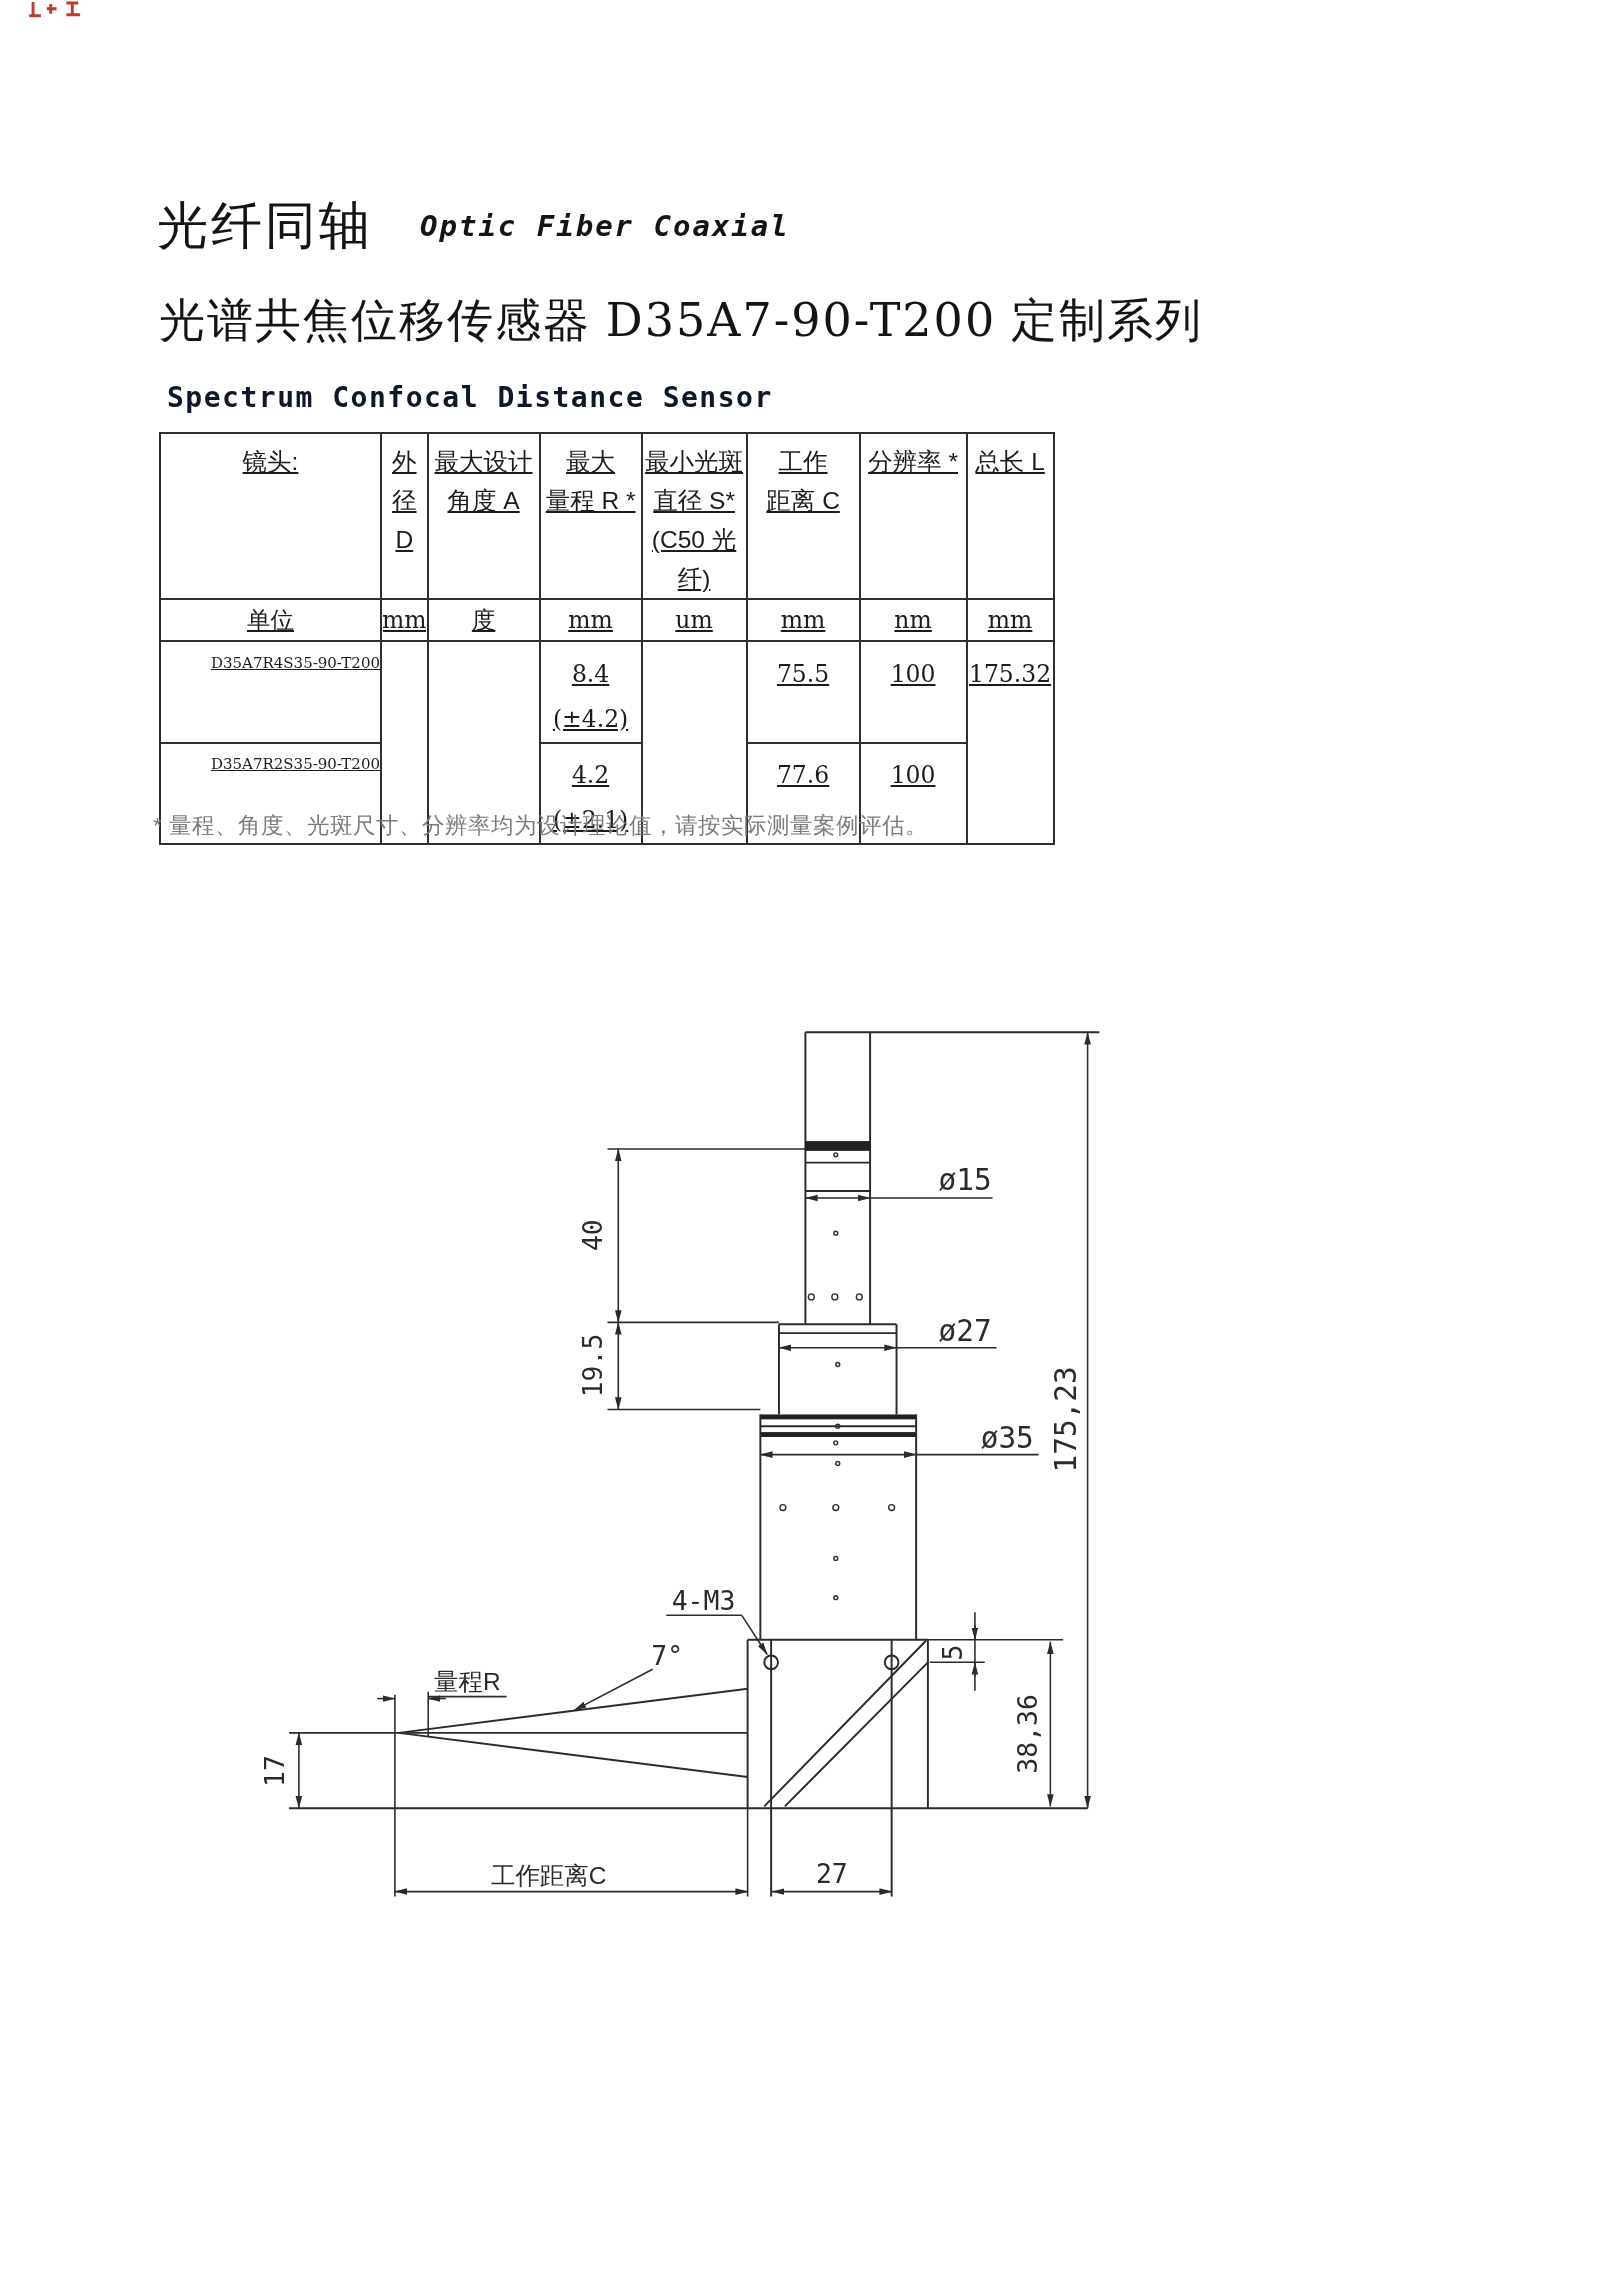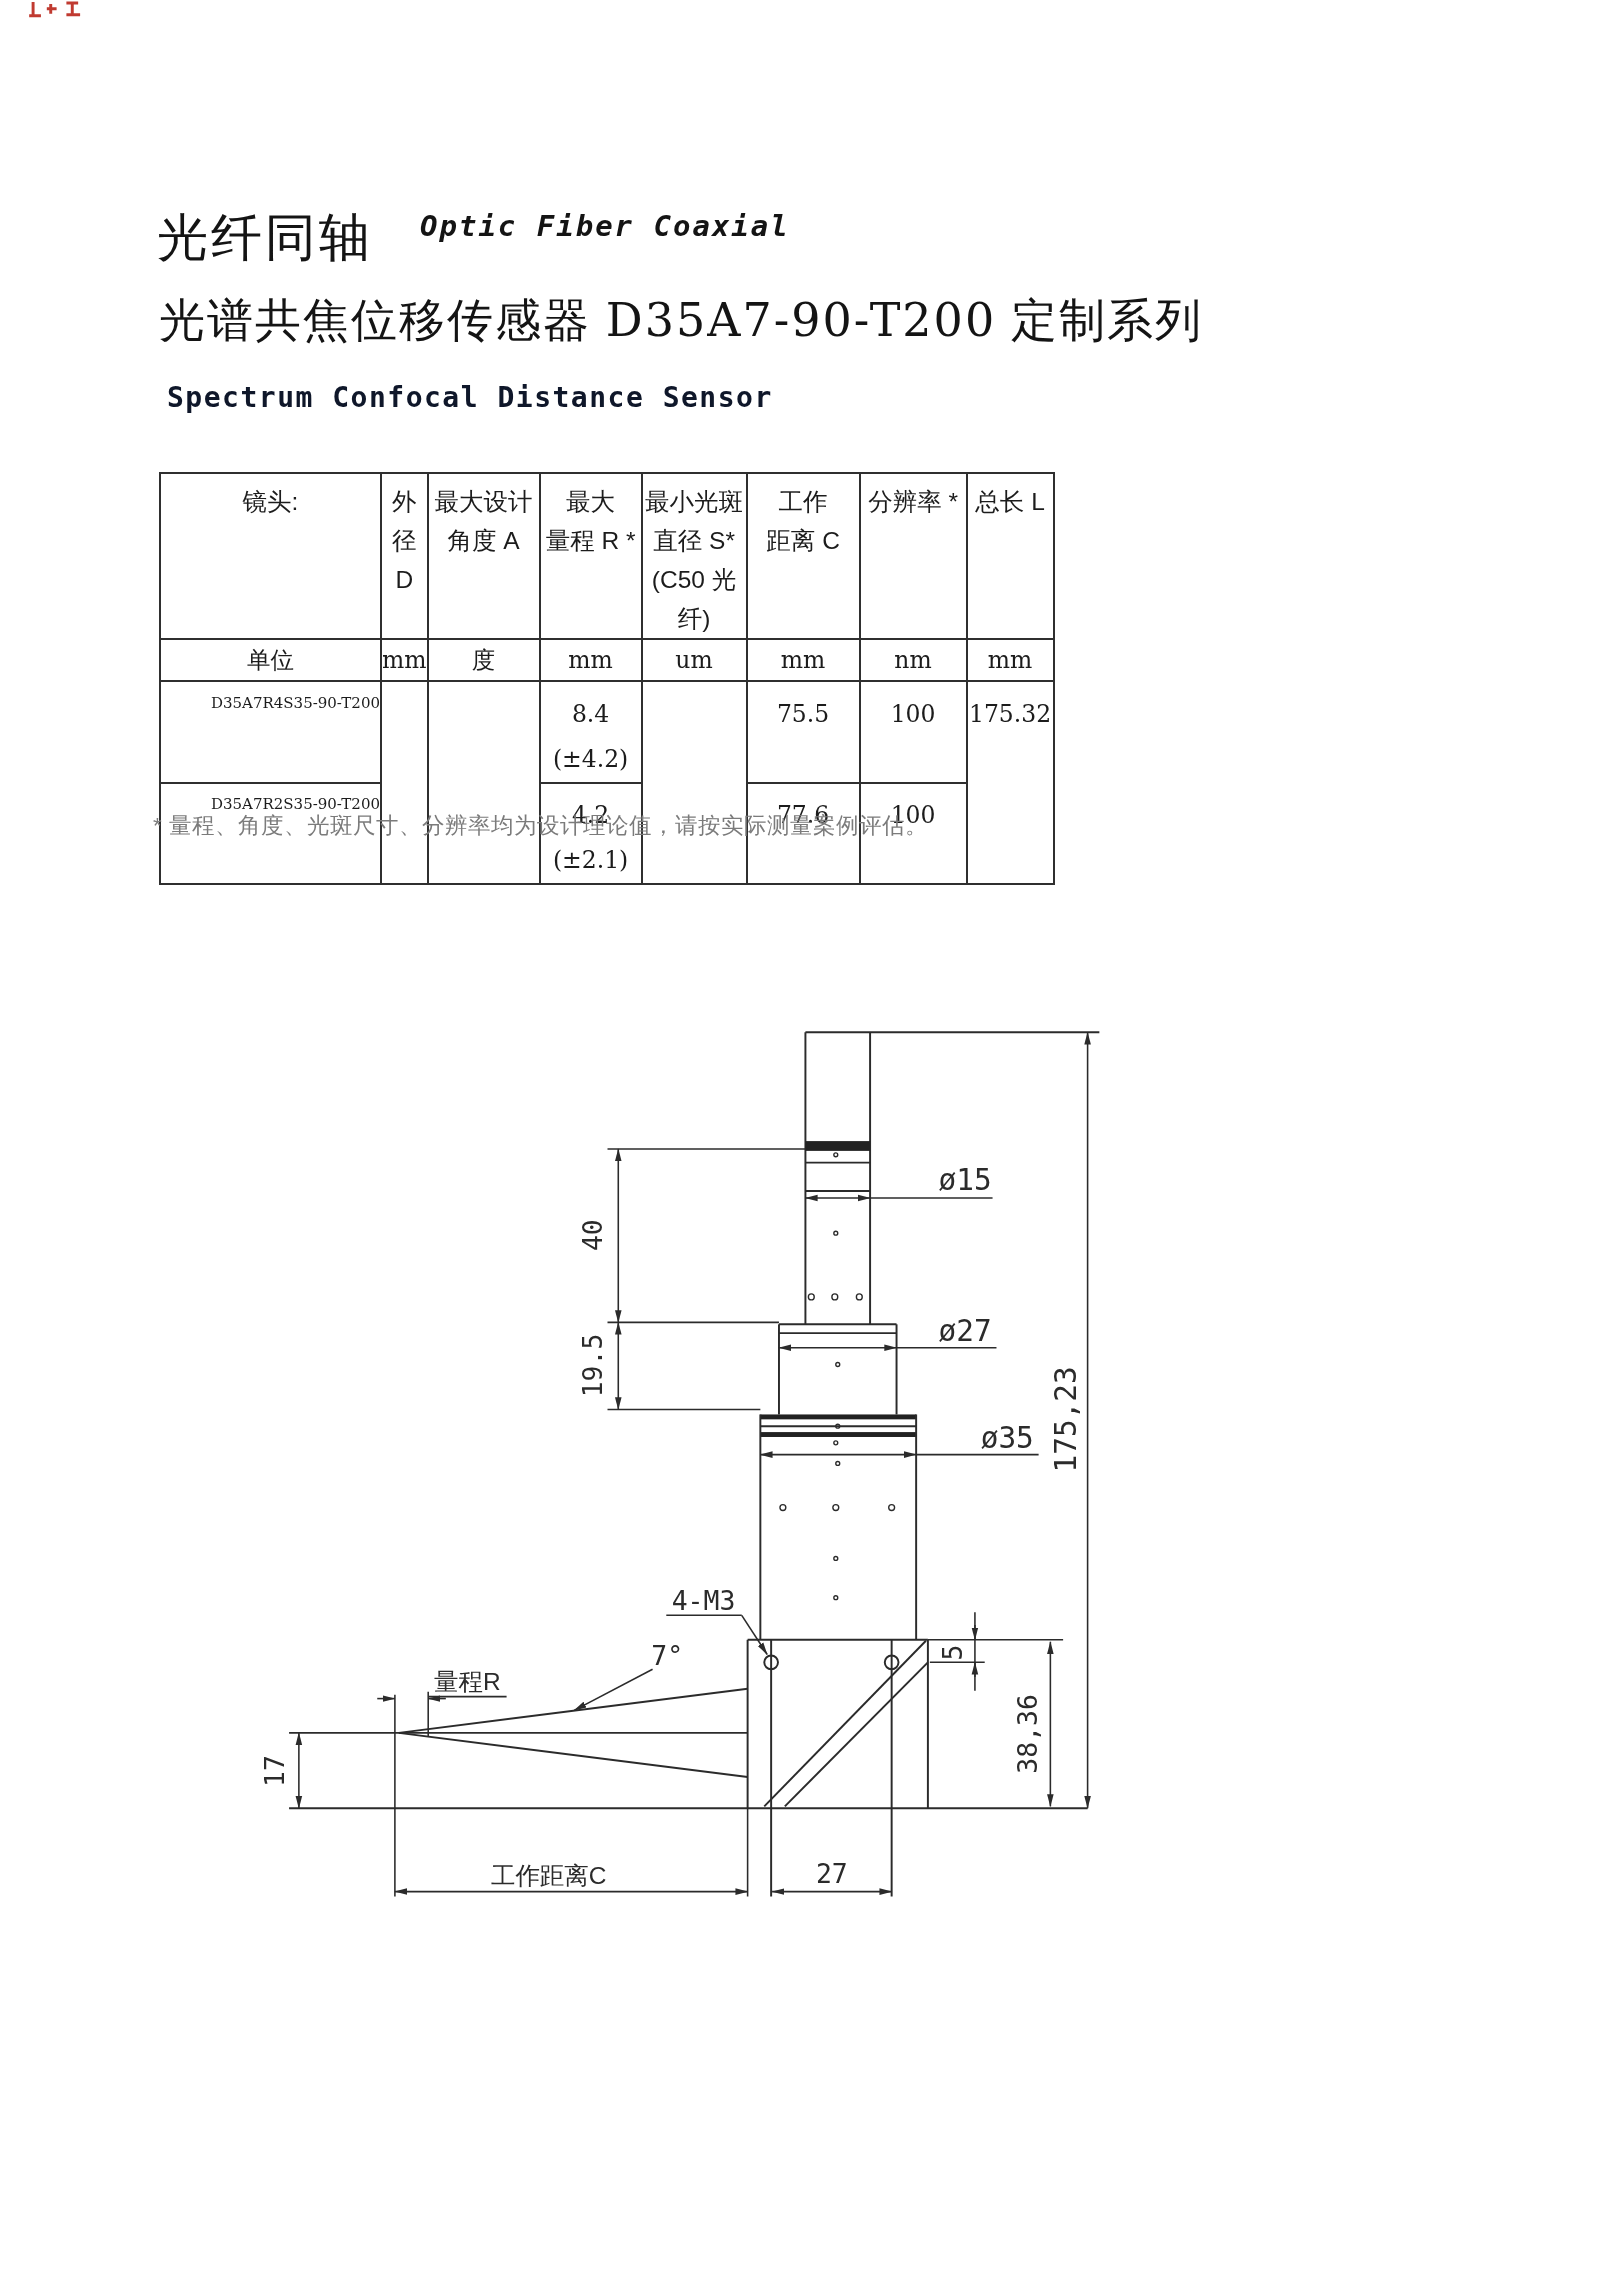--- a/index.html
+++ b/index.html
@@ -1,31 +1,31 @@
 <!DOCTYPE html>
 <html><head>
 <meta charset="utf-8">
 <style>
   html,body{margin:0;padding:0;}
   body{
     width:1621px;height:2293px;position:relative;background:#ffffff;overflow:hidden;
     font-family:"Liberation Sans",sans-serif;color:#1c1c1c;
   }
   
-  .t-cn1{position:absolute;left:157px;top:192px;font-size:51px;letter-spacing:2.9px;color:#141414;margin-top:12px;}
+  .t-cn1{position:absolute;left:157px;top:192px;font-size:51px;letter-spacing:2.9px;color:#141414;}
   .t-en1{position:absolute;left:420px;top:209px;font-size:29px;font-weight:bold;letter-spacing:2px;
          font-family:"DejaVu Sans Mono",monospace;color:#141414;font-style:italic;}
   .t-line2{position:absolute;left:159px;top:274px;font-size:46px;letter-spacing:2px;color:#141414;white-space:nowrap;margin-top:16px;}
   .t-model{font-family:"DejaVu Serif",serif;font-size:46px;}
   .t-en2{position:absolute;left:167px;top:359px;font-size:28px;font-weight:bold;letter-spacing:1.5px;
          font-family:"DejaVu Sans Mono",monospace;color:#0f172a;margin-top:22px;}
   
   .artifact{position:absolute;left:27.4px;top:0px;width:69px;height:19.6px;}
   
-  .spec{position:absolute;left:159px;top:472px;border-collapse:collapse;table-layout:fixed;}
+  .spec{position:absolute;left:159px;top:432px;border-collapse:collapse;table-layout:fixed;text-decoration:underline;}
   .spec td{border:2px solid #2f2f2f;text-align:center;vertical-align:top;overflow:hidden;
            font-size:24.5px;color:#1c1c1c;padding:0;}
   .spec .hd{padding-top:7.8px;line-height:39px;white-space:pre-line;}
   .spec .un{line-height:40px;font-size:23.5px;}
   .spec .un-lat{font-family:"DejaVu Serif",serif;border-radius:7px;}
   .spec .model{text-align:right;padding:11.8px 0 0 11.8px;font-family:"DejaVu Serif",serif;font-size:15px;white-space:nowrap;}
   .spec .val{padding-top:9.8px;font-family:"DejaVu Serif",serif;font-size:23.5px;line-height:45px;white-space:pre-line;margin-top:36px;}
   .row-h1{height:129px;}.row-h2{height:42px;}.row-h3{height:87px;}.row-h4{height:84px;}
   
   .footnote{position:absolute;left:153px;top:810px;font-size:22.5px;color:#7b7b7b;letter-spacing:0.5px;}

